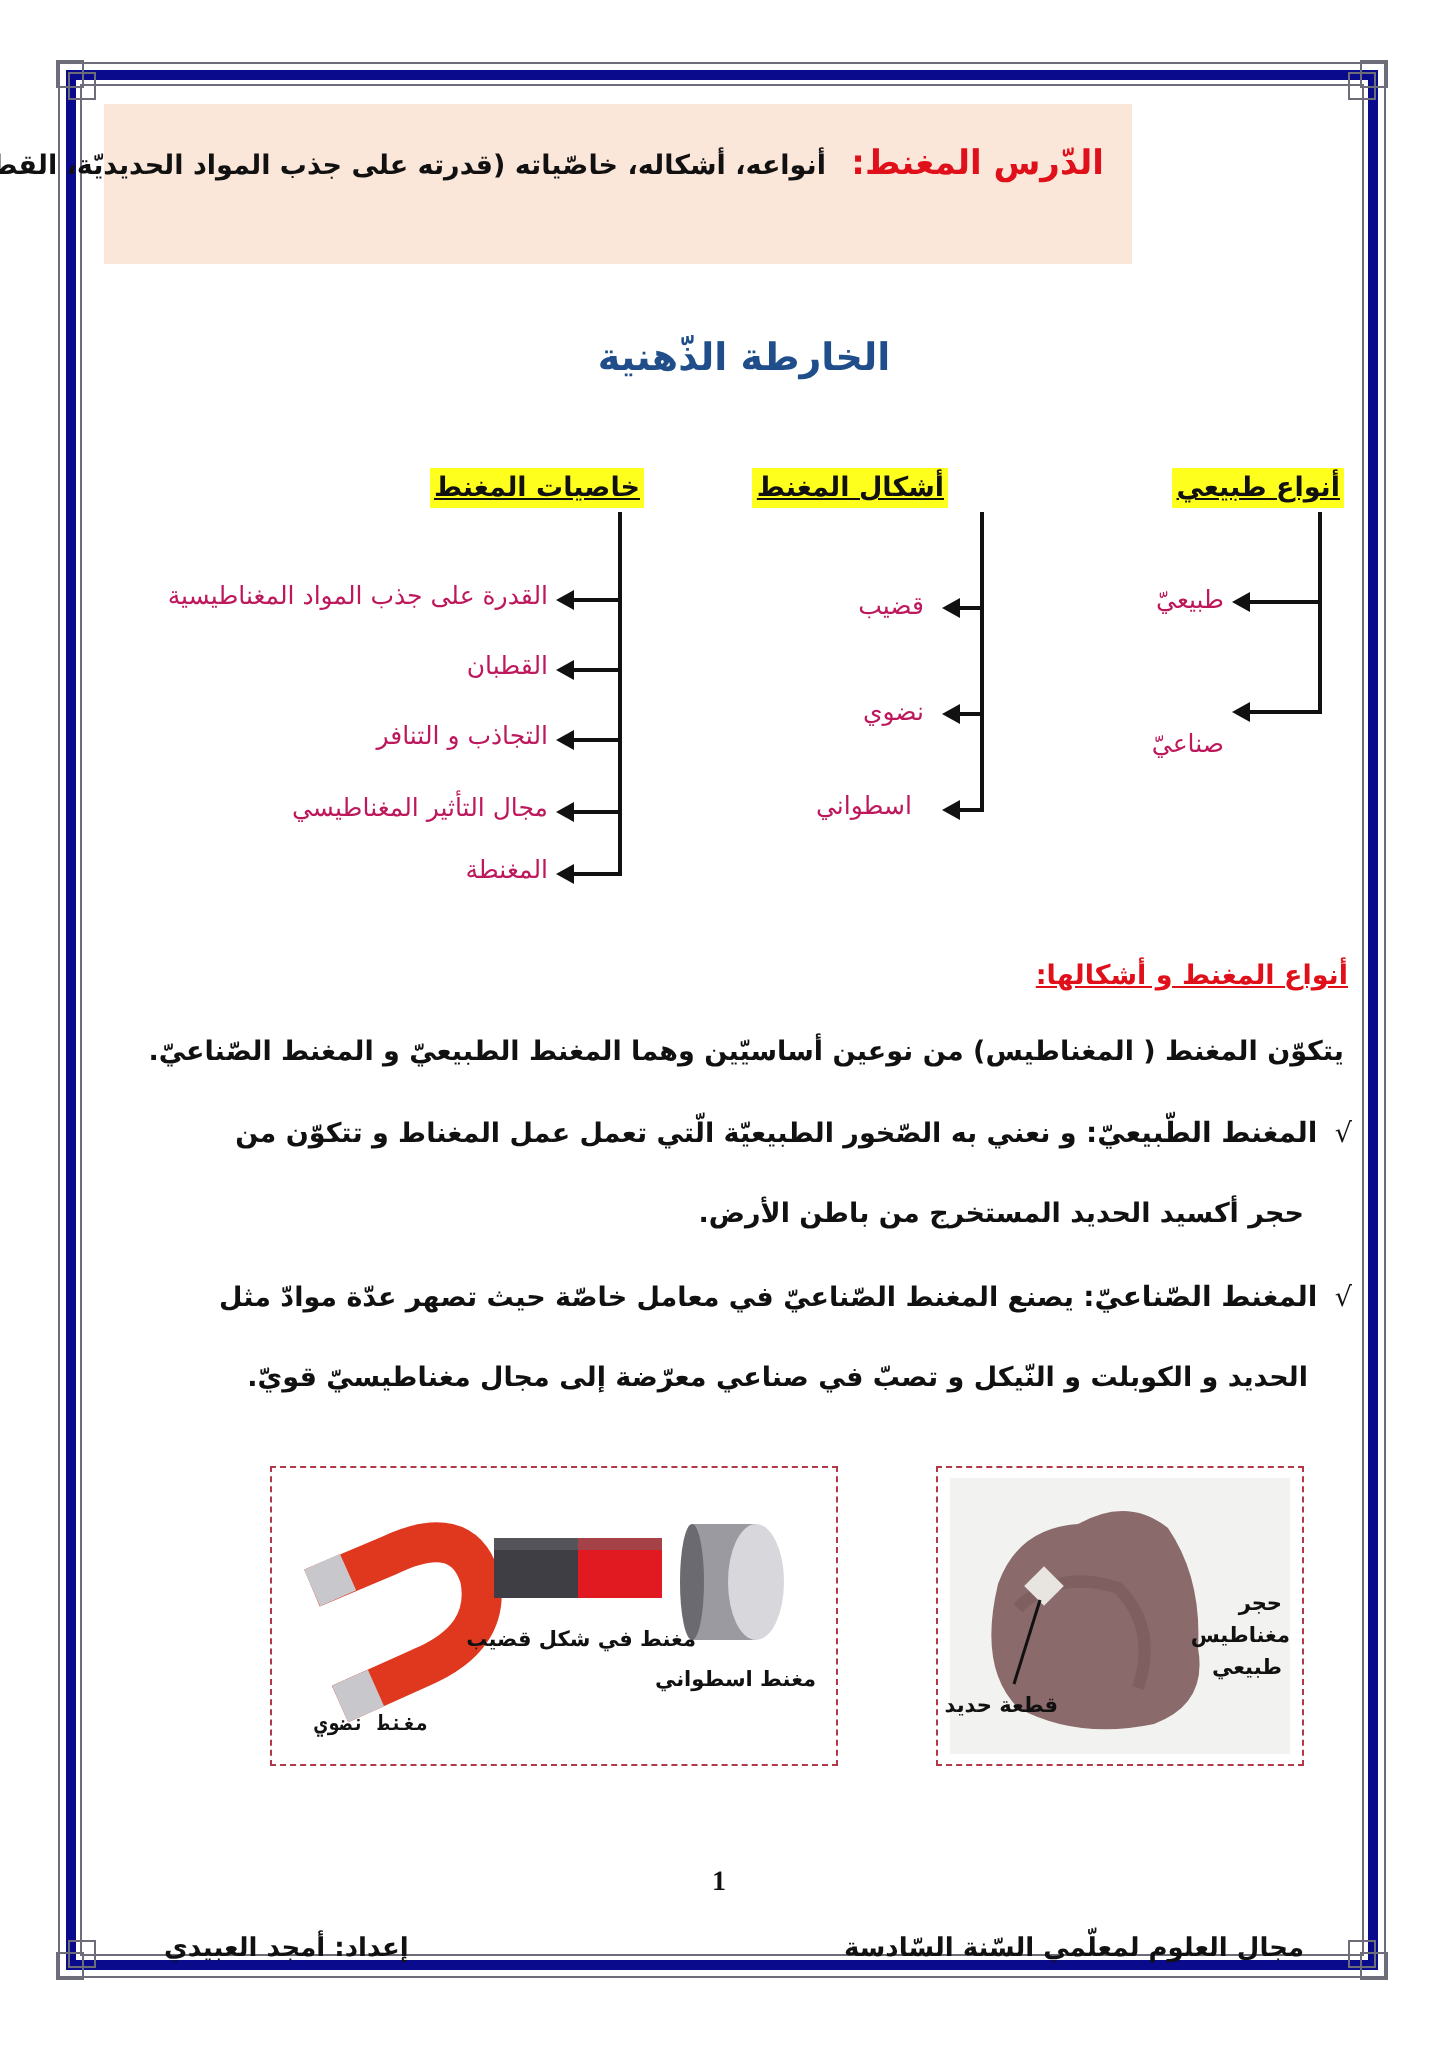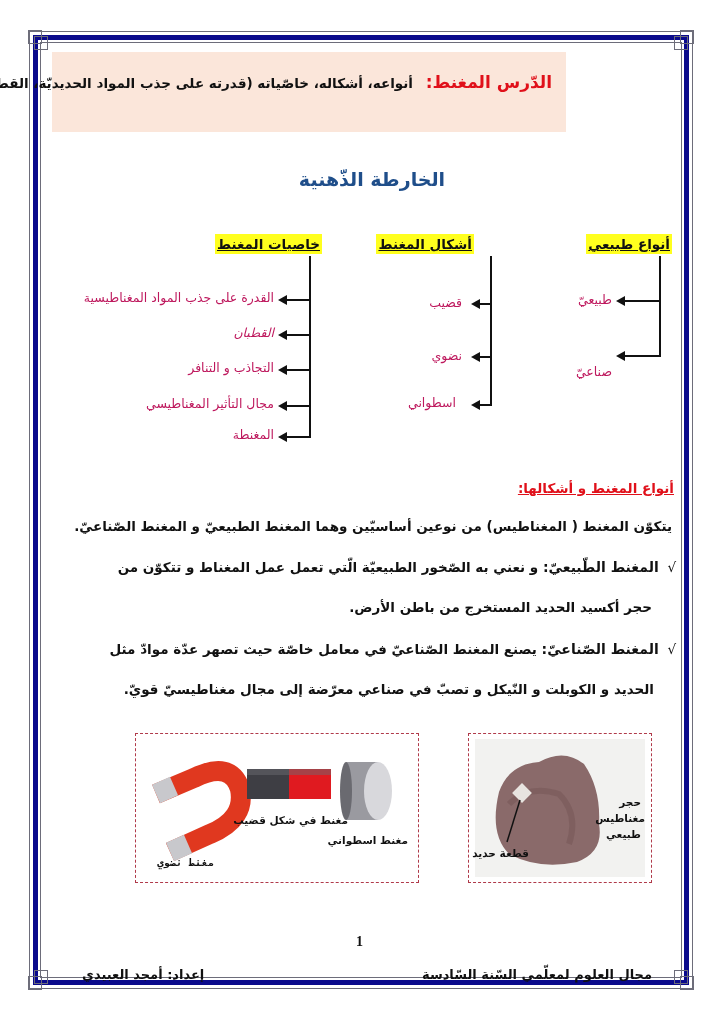--- a/index.html
+++ b/index.html
@@ -99,21 +99,21 @@
 <div class="arrowhead" style="left:278px;top:295px;"></div>
 <div class="hline" style="left:285px;top:334px;width:26px;"></div>
 <div class="arrowhead" style="left:278px;top:330px;"></div>
 <div class="hline" style="left:285px;top:369px;width:26px;"></div>
 <div class="arrowhead" style="left:278px;top:365px;"></div>
 <div class="hline" style="left:285px;top:405px;width:26px;"></div>
 <div class="arrowhead" style="left:278px;top:401px;"></div>
 <div class="hline" style="left:285px;top:436px;width:26px;"></div>
 <div class="arrowhead" style="left:278px;top:432px;"></div>
 <div class="branch-label" style="right:450px;top:290px;">القدرة على جذب المواد المغناطيسية</div>
-<div class="branch-label" style="right:450px;top:325px;font-style:italic;">القطبان</div>
+<div class="branch-label" style="right:450px;top:325px;">القطبان</div>
 <div class="branch-label" style="right:450px;top:360px;">التجاذب و التنافر</div>
 <div class="branch-label" style="right:450px;top:396px;">مجال التأثير المغناطيسي</div>
 <div class="branch-label" style="right:450px;top:427px;">المغنطة</div>
 
 <div class="section-heading">أنواع المغنط و أشكالها:</div>
 <div class="para" style="top:518px;right:52px;">يتكوّن المغنط ( المغناطيس) من نوعين أساسيّين وهما المغنط الطبيعيّ و المغنط الصّناعيّ.</div>
 
 <div class="para" style="top:559px;">
   <span class="check">√</span>
   <span class="term">المغنط الطّبيعيّ:</span>

